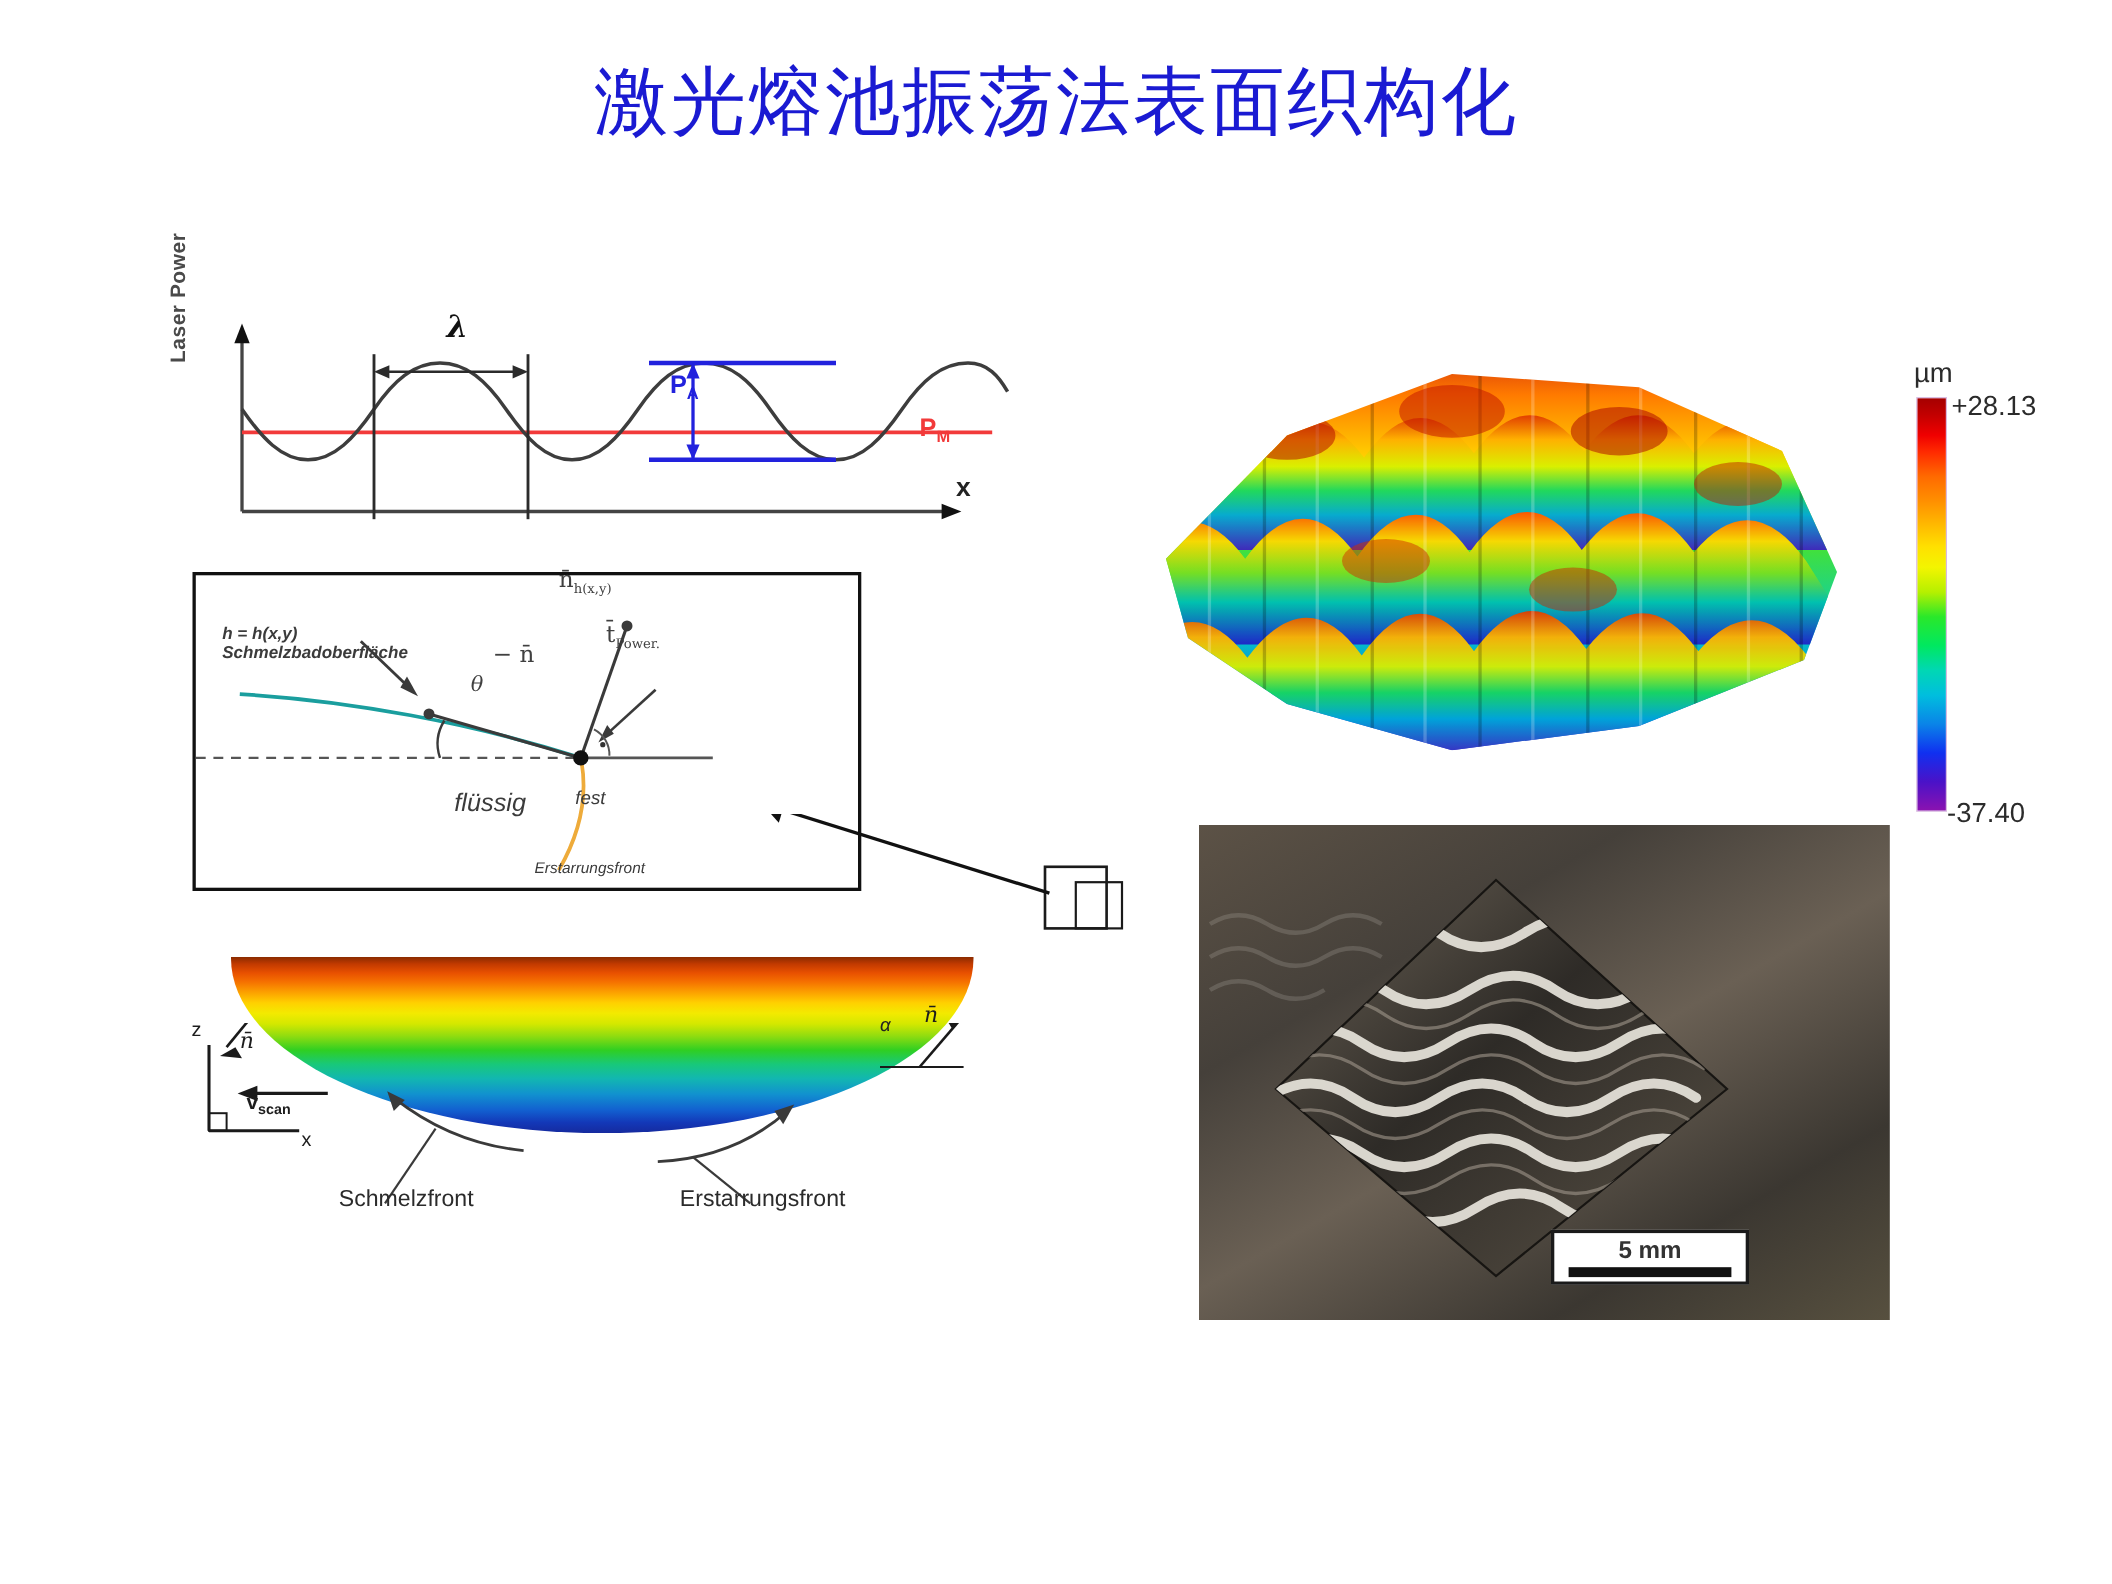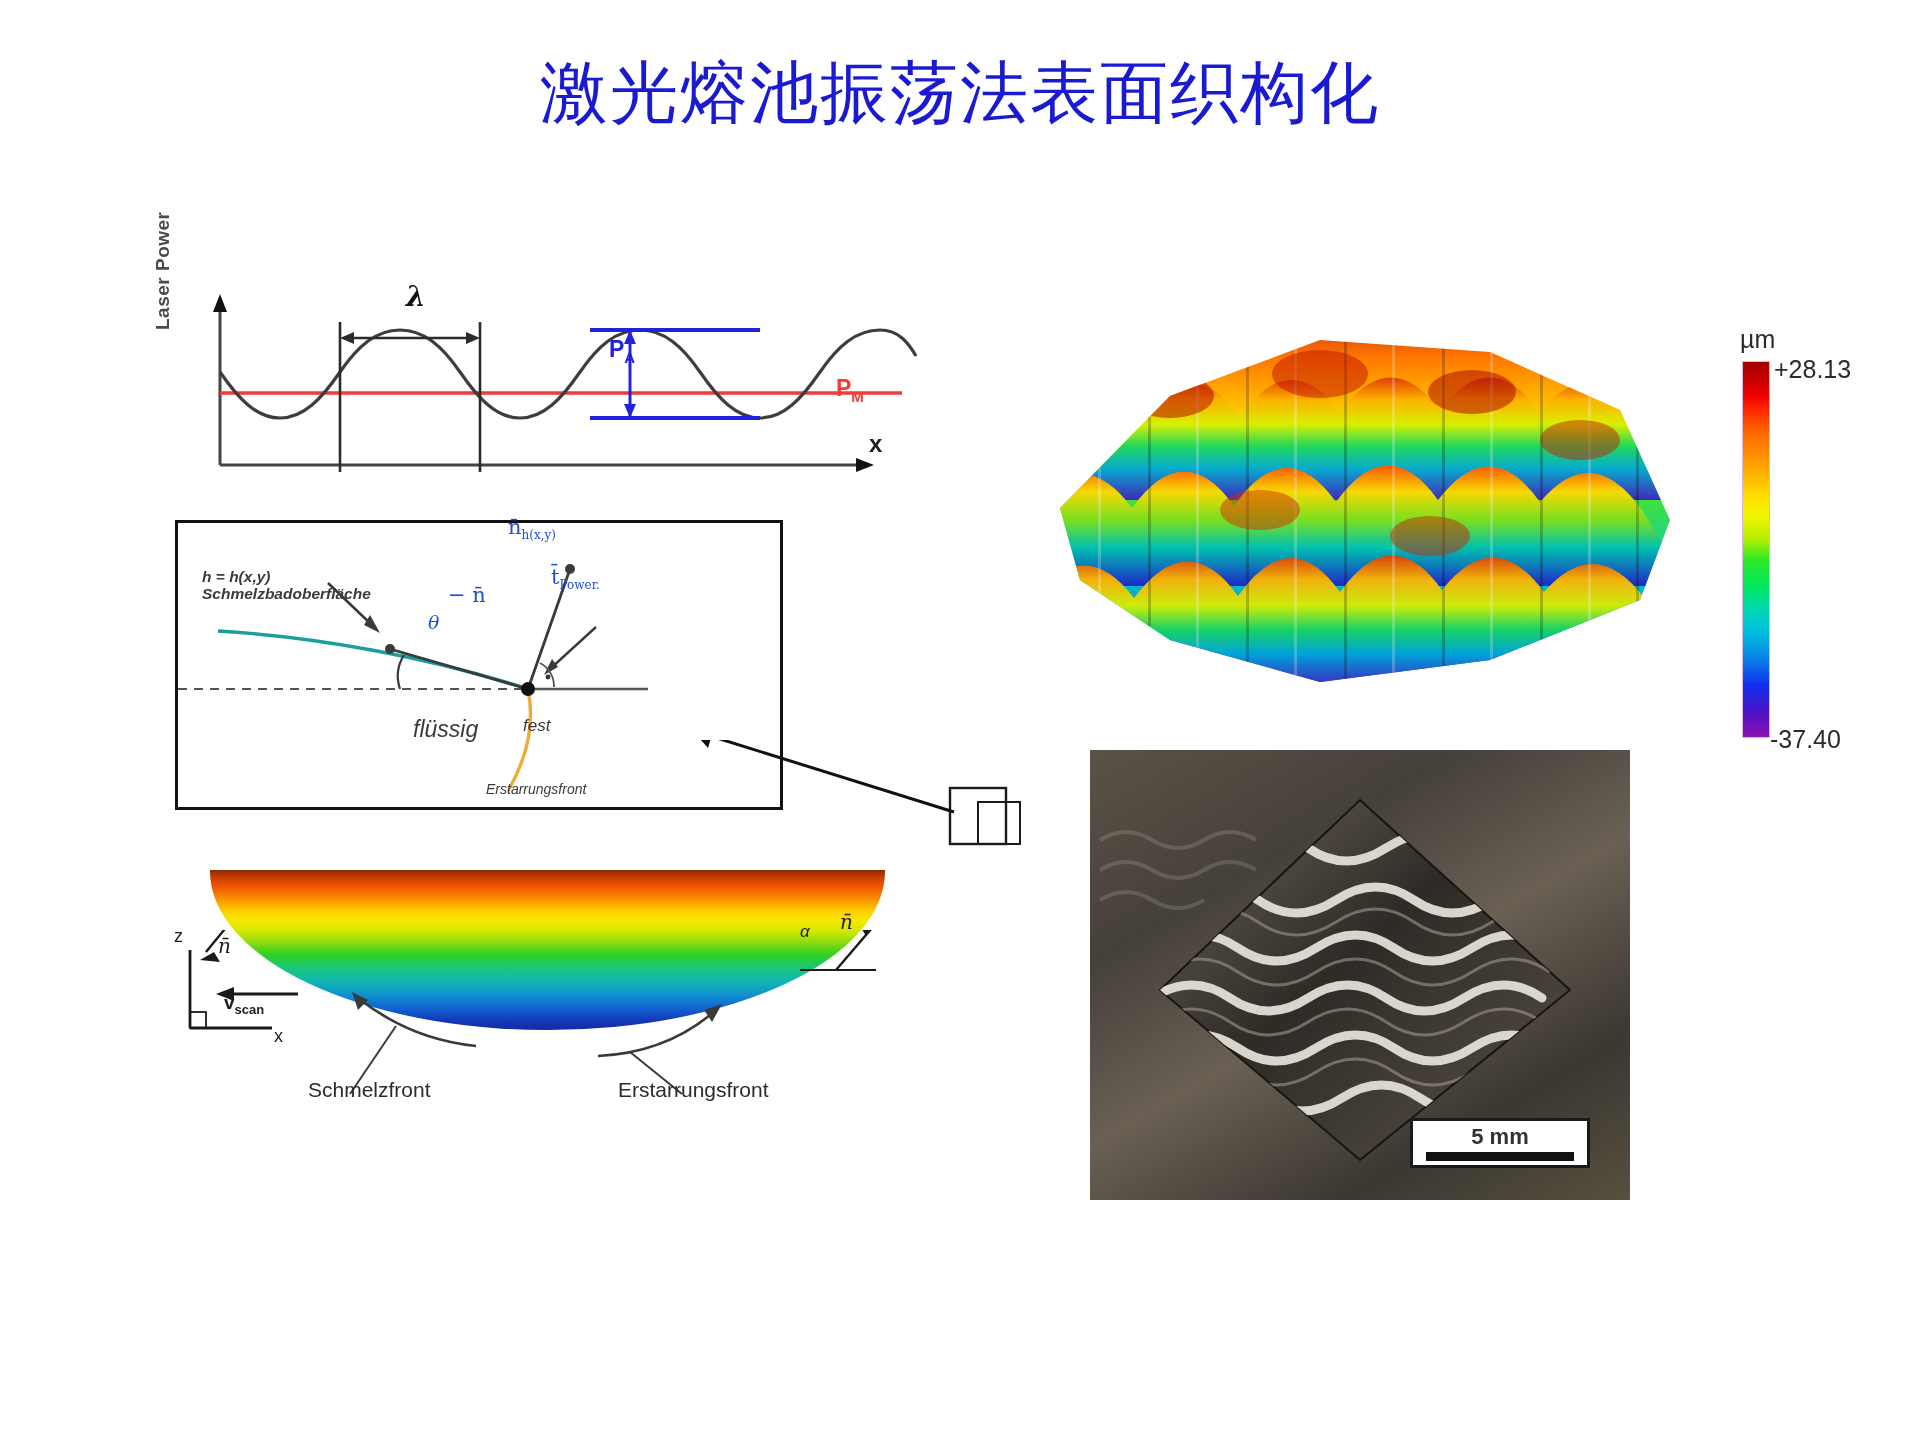--- a/index.html
+++ b/index.html
@@ -54,21 +54,21 @@
     left:175px;top:520px;width:608px;height:290px;
     border:3px solid #111;background:#fff;box-sizing:border-box;
   }
   #solid-box svg{display:block;position:absolute;left:0;top:0;}
   .de-txt{position:absolute;font-size:15px;color:#3b3b3b;font-family:"Liberation Sans",sans-serif;font-style:italic;}
   #lbl-schmelzbad{left:24px;top:22px;font-size:15.5px;font-style:italic;font-weight:600;margin-top:40px;}
   #lbl-hxy{left:24px;top:45px;font-size:15.5px;font-weight:600;}
   #lbl-fluessig{left:235px;top:193px;font-size:23px;}
   #lbl-fest{left:345px;top:193px;font-size:17px;}
   #lbl-erstarr-inner{left:308px;top:258px;font-size:14px;font-style:italic;}
-  .vecl{position:absolute;font-family:"DejaVu Serif","Liberation Serif",serif;font-size:21px;color:#1d4ed8;}
+  .vecl{position:absolute;font-family:"DejaVu Serif","Liberation Serif",serif;font-size:21px;color:#404040;}
   #vec-minus-n{left:270px;top:60px;}
   #vec-n-hxy{left:330px;top:-8px;}
   #vec-t-kris{left:373px;top:42px;}
   #vec-theta{left:250px;top:88px;font-style:italic;font-size:19px;}
 
   
   #meltpool{left:160px;top:870px;width:780px;height:250px;}
   #meltpool-shape{
     position:absolute;left:50px;top:0;width:675px;height:160px;
     border-radius:0 0 340px 340px / 0 0 160px 160px;
@@ -106,21 +106,21 @@
       #ff6a00 19%, #ff9000 25%, #ffb400 30%, #ffe000 36%,
       #f3f500 41%, #b6f000 47%, #2ae82a 53%, #00e860 60%,
       #00d7b4 66%, #00bede 72%, #0a84e8 79%, #1030f0 86%,
       #4a12c8 93%, #8b12b0 100%);
     border:1px solid #d8b8e0;
   }
   #cb-max{position:absolute;left:34px;top:30px;font-size:25px;color:#2b2b2b;}
   #cb-min{position:absolute;left:30px;top:400px;font-size:25px;color:#2b2b2b;}
 
   
-  #photo{left:1090px;top:750px;width:540px;height:450px;
+  #photo{left:1090px;top:750px;width:628px;height:450px;
     background:linear-gradient(150deg,#5c5246 0%,#45403a 28%,#6a6054 52%,#3b3731 78%,#57503f 100%);
     overflow:hidden;}
   #photo-inner{position:absolute;inset:0;}
   #scalebar{
     position:absolute;left:320px;top:368px;width:180px;height:50px;
     background:#ffffff;border:3px solid #1a1a1a;box-sizing:border-box;
     display:flex;flex-direction:column;align-items:center;justify-content:center;
   }
   #scalebar-text{font-size:22px;font-weight:bold;color:#333;line-height:1;}
   #scalebar-line{width:148px;height:9px;background:#111;margin-top:4px;}

